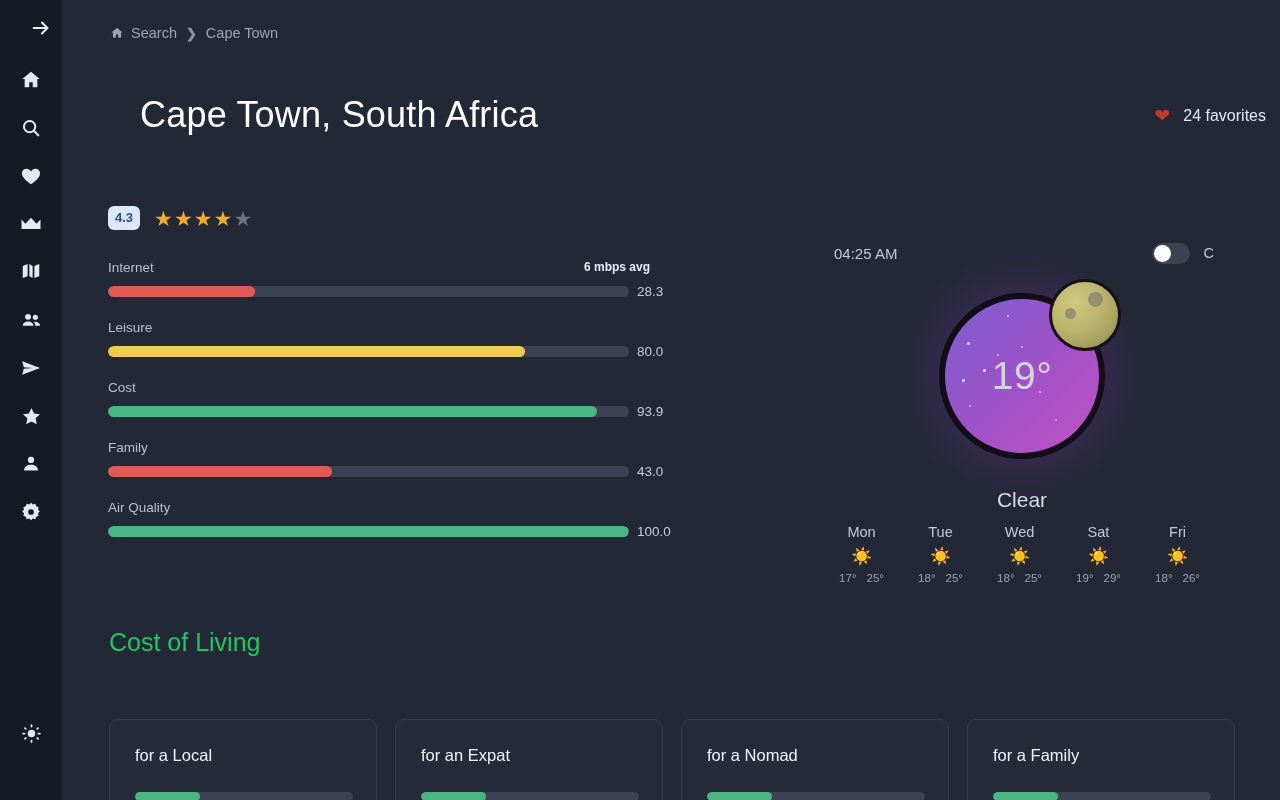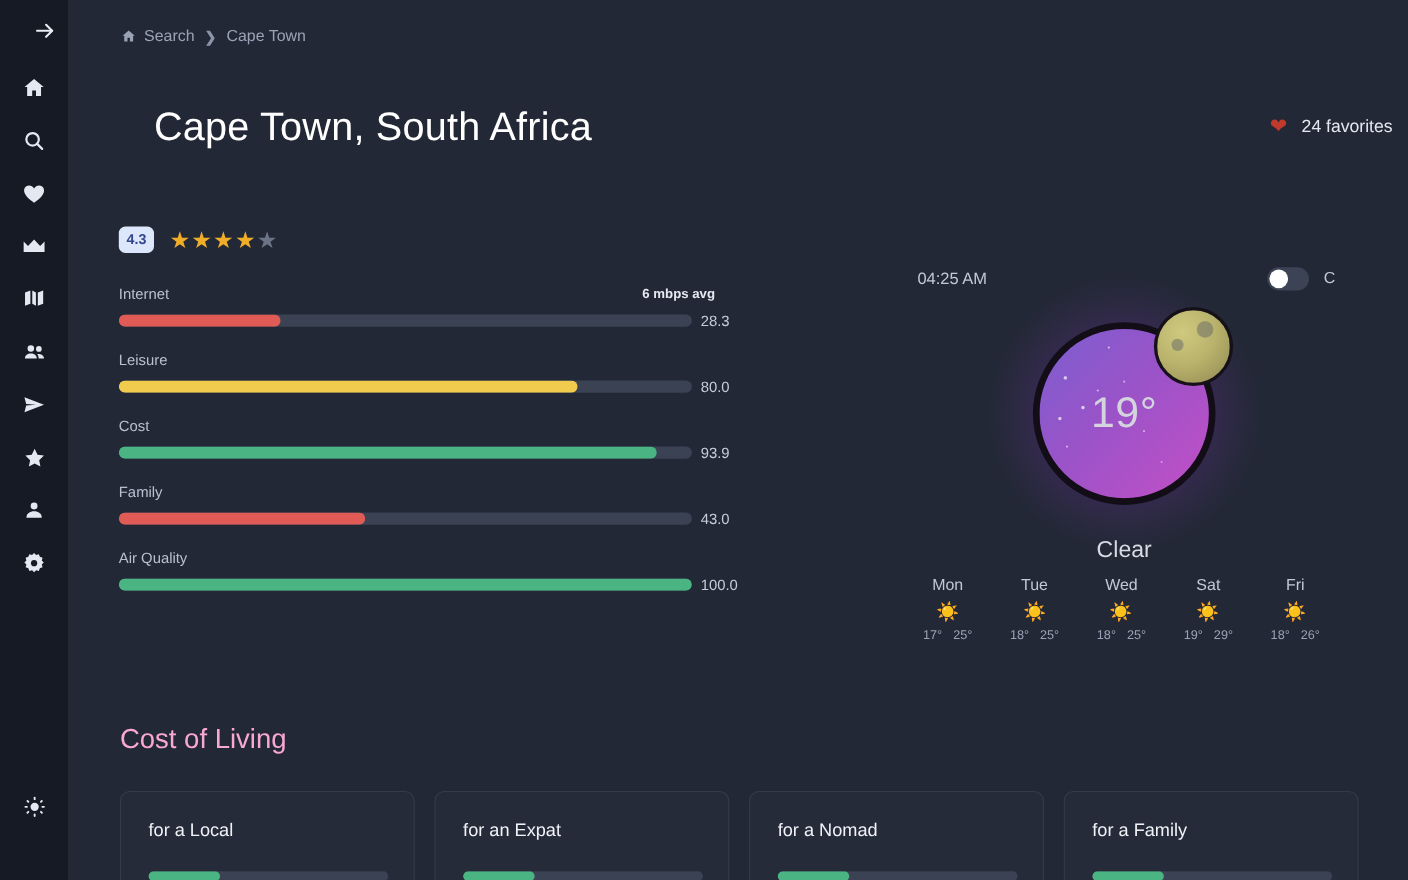--- a/index.html
+++ b/index.html
@@ -173,22 +173,22 @@
     display: flex; gap: 0;
   }
   .fc-day { width: 79px; text-align: center; cursor: pointer; }
   .fc-name { font-size: 14.5px; color: #c2c9d6; }
   .fc-icon { font-size: 17px; margin: 8px 0 7px; line-height: 1; }
   .fc-temps { font-size: 11.5px; color: #9aa3b5; }
   .fc-temps .lo { margin-right: 10px; }
 
   
   .col-title {
-    position: absolute; left: 47px; top: 658px;
-    font-size: 25px; color: #f9a8d4; font-weight: 400;
+    position: absolute; left: 47px; top: 628px;
+    font-size: 25px; color: #22c55e; font-weight: 400;
   }
   .col-cards {
     position: absolute; left: 47px; top: 719px;
     display: flex; gap: 18px;
   }
   .col-card {
     width: 268px; height: 110px;
     border: 1px solid #343b4c;
     border-radius: 9px;
     background: #262b3a;

